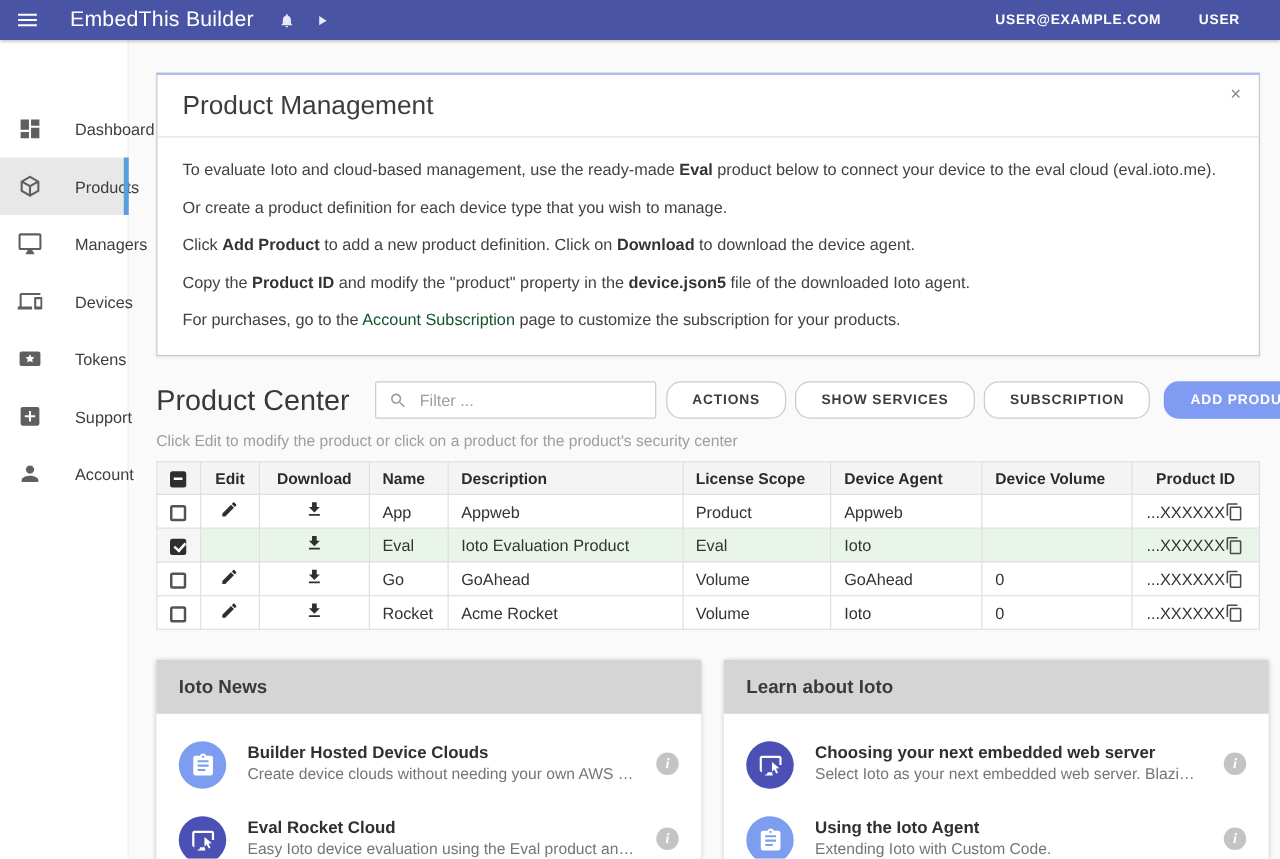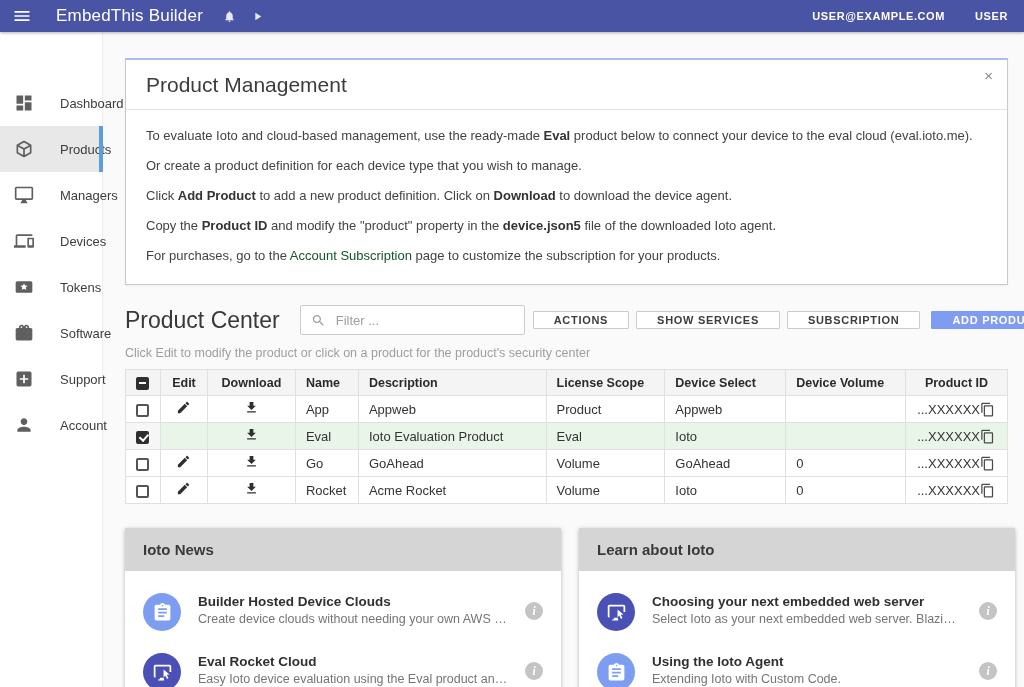--- a/index.html
+++ b/index.html
@@ -5,21 +5,21 @@
   * { box-sizing: border-box; }
   html,body { margin:0; padding:0; }
   body {
     width:1024px; height:687px; overflow:hidden;
     font-family:"Liberation Sans", sans-serif;
     background:#ffffff; color:#333;
   }
   
   .topbar {
     height:32px; background:#4a54a4; color:#fff;
-    display:flex; align-items:center; padding:0 16px 0 12px;
+    display:flex; align-items:center; padding:0 32px 0 12px;
     box-shadow:0 1px 3px rgba(0,0,0,.3); position:relative; z-index:10;
   }
   .hamburger { width:20px; height:20px; cursor:pointer; display:flex; align-items:center; }
   .app-title { font-size:17px; font-weight:400; letter-spacing:.2px; margin-left:24px; }
   .topbar-icons { display:flex; align-items:center; gap:15px; margin-left:20px; }
   .topbar-icons svg { display:block; }
   .topbar-right { margin-left:auto; display:flex; align-items:center; gap:30px; }
   .topbar-right span { font-size:11px; font-weight:bold; letter-spacing:.6px; cursor:pointer; }
   
   .layout { display:flex; height:655px; }
@@ -42,21 +42,21 @@
   .panel-body b { color:#333; }
   a.link { color:#14532d; text-decoration:none; cursor:pointer; }
   
   .pc-row { display:flex; align-items:center; margin-top:20px; }
   .pc-title { font-size:23px; font-weight:400; color:#383838; margin-right:20px; white-space:nowrap; }
   .filter-box { width:305px; height:30px; border:1px solid #ccc; border-radius:2px; background:#fff; display:flex; align-items:center; padding:0 10px; gap:8px; }
   .filter-box svg { width:15px; height:15px; fill:#9e9e9e; flex:0 0 15px; }
   .filter-box input { border:none; outline:none; flex:1; font-size:13px; color:#444; background:transparent; font-family:inherit; }
   .filter-box input::placeholder { color:#9e9e9e; }
   .pc-buttons { display:flex; gap:7px; margin-left:8px; }
-  .btn { height:18px; padding:0 20px; background:#fff; border:1px solid #ccc; border-radius:1px; font-size:11px; font-weight:bold; letter-spacing:.7px; color:#3c3c3c; cursor:pointer; font-family:inherit; white-space:nowrap; }
+  .btn { height:30px; padding:0 20px; background:#fff; border:1px solid #ccc; border-radius:12px; font-size:11px; font-weight:bold; letter-spacing:.7px; color:#3c3c3c; cursor:pointer; font-family:inherit; white-space:nowrap; }
   .btn.primary { background:#7f9cf2; border-color:#7f9cf2; color:#fff; margin-left:4px; }
   .hint { margin-top:11px; font-size:12.5px; color:#9e9e9e; }
   
   .product-table { width:100%; border-collapse:collapse; margin-top:9px; background:#fff; font-size:13px; }
   .product-table th, .product-table td { border:1px solid #e0e0e0; padding:4px 10px; height:26px; color:#333; text-align:left; }
   .product-table { border:1px solid #d0d0d0; }
   .product-table thead th { background:#f4f4f4; font-size:12.5px; font-weight:bold; color:#2b2b2b; }
   .c { text-align:center !important; }
   .row-selected td { background:#eaf5e9; }
   .row-selected td:first-child { background:#f6f6f6; }
@@ -151,28 +151,20 @@
           <svg viewBox="0 0 24 24">
             <path d="M20 5H4c-1.1 0-2 .9-2 2v10c0 1.1.9 2 2 2h16c1.1 0 2-.9 2-2V7c0-1.1-.9-2-2-2z"></path>
             <polygon fill="#fff" points="12,7.6 13.3,10.3 16.3,10.6 14.1,12.7 14.7,15.6 12,14.1 9.3,15.6 9.9,12.7 7.7,10.6 10.7,10.3"></polygon>
           </svg>
         </span>
       <span class="lbl">Tokens</span>
     </div>
     <div class="side-item">
       <span class="s-icon">
           <svg viewBox="0 0 24 24">
-            <path d="M20 6h-2.18c.11-.31.18-.65.18-1 0-1.66-1.34-3-3-3-1.05 0-1.96.54-2.5 1.35l-.5.67-.5-.68C10.96 2.54 10.05 2 9 2 7.34 2 6 3.34 6 5c0 .35.07.69.18 1H4c-1.11 0-1.99.89-1.99 2L2 19c0 1.11.89 2 2 2h16c1.11 0 2-.89 2-2V8c0-1.11-.89-2-2-2zm-5-2c.55 0 1 .45 1 1s-.45 1-1 1-1-.45-1-1 .45-1 1-1zM9 4c.55 0 1 .45 1 1s-.45 1-1 1-1-.45-1-1 .45-1 1-1z"></path>
-          </svg>
-        </span>
-      <span class="lbl">Software</span>
-    </div>
-    <div class="side-item">
-      <span class="s-icon">
-          <svg viewBox="0 0 24 24">
             <path d="M19 3H5c-1.1 0-2 .9-2 2v14c0 1.1.9 2 2 2h14c1.1 0 2-.9 2-2V5c0-1.1-.9-2-2-2zm-2 10h-4v4h-2v-4H7v-2h4V7h2v4h4v2z"></path>
           </svg>
         </span>
       <span class="lbl">Support</span>
     </div>
     <div class="side-item">
       <span class="s-icon">
           <svg viewBox="0 0 24 24">
             <path d="M12 12c2.21 0 4-1.79 4-4s-1.79-4-4-4-4 1.79-4 4 1.79 4 4 4zm0 2c-2.67 0-8 1.34-8 4v2h16v-2c0-2.66-5.33-4-8-4z"></path>
           </svg>
@@ -228,21 +220,21 @@
             <col style="width:102px">
         </colgroup>
         <thead>
           <tr>
             <th class="c"><span class="cb dark minus"></span></th>
             <th class="c">Edit</th>
             <th class="c">Download</th>
             <th>Name</th>
             <th>Description</th>
             <th>License Scope</th>
-            <th>Device Select</th>
+            <th>Device Agent</th>
             <th>Device Volume</th>
             <th class="c">Product ID</th>
           </tr>
         </thead>
         <tbody>
           <tr>
             <td class="c"><span class="cb"></span></td>
             <td class="c"><button class="icon-btn"><svg viewBox="0 0 24 24">
                     <path d="M3 17.25V21h3.75L17.81 9.94l-3.75-3.75L3 17.25zM20.71 7.04c.39-.39.39-1.02 0-1.41l-2.34-2.34c-.39-.39-1.02-.39-1.41 0l-1.83 1.83 3.75 3.75 1.83-1.83z"></path>
                   </svg></button></td>

